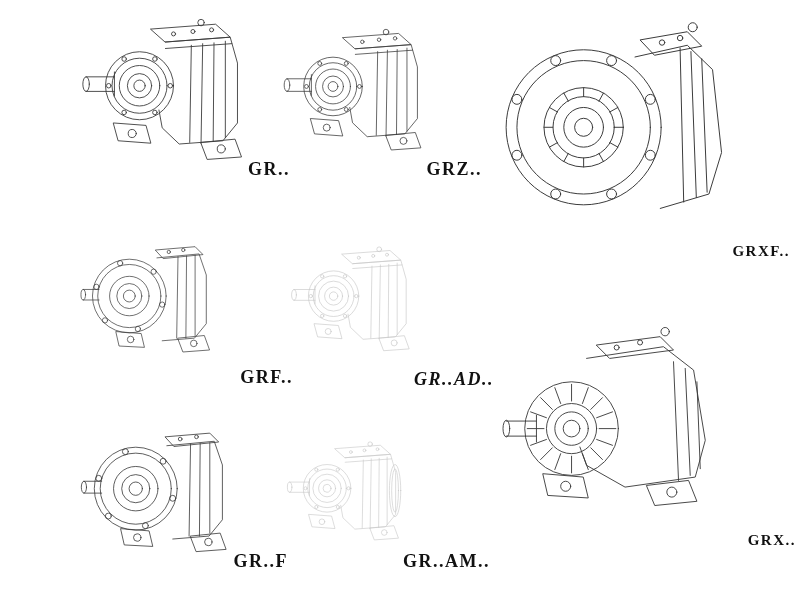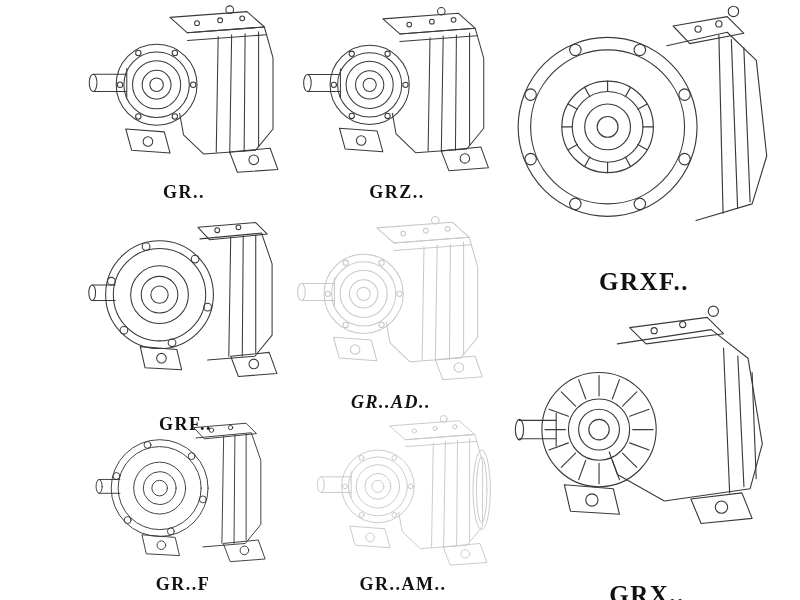--- a/index.html
+++ b/index.html
@@ -1,20 +1,20 @@
 <!DOCTYPE html>
 <html style="--page-bg: #ffffff; --line-dark: #3a3a3a; --line-light: #c8c8c8; --label-text: #111111;"><head>
 <meta charset="utf-8">
 <style>
   html,body{margin:0;padding:0;background:#fff;}
   .page{position:relative;width:800px;height:600px;background:var(--page-bg,#ffffff);overflow:hidden;
         font-family:"Liberation Serif", serif;}
-  figure{position:absolute;margin:0;display:flex;flex-direction:column;align-items:center;}
+  figure{position:absolute;margin:0;display:flex;flex-direction:row;align-items:flex-end;}
   figcaption{font-weight:bold;color:var(--label-text,#111);font-size:18px;letter-spacing:1.5px;margin-top:2px;}
-  figcaption.big{font-size:25px;margin-top:8px;}
+  figcaption.big{font-size:15px;margin-top:8px;}
   svg.draw{fill:none;stroke:currentColor;stroke-width:1.1;stroke-linejoin:round;stroke-linecap:round;}
   svg.dark{color:var(--line-dark,#3a3a3a);}
   svg.light{color:var(--line-light,#c8c8c8);}
   .defs{position:absolute;width:0;height:0;overflow:hidden;}
 </style>
 </head>
 <body>
 
 <svg class="defs" aria-hidden="true">
   <defs>
@@ -130,21 +130,21 @@
 
 <div class="page">
 
   <figure style="left:78px;top:2px;width:212px;">
     <svg class="draw dark" width="205" height="178">
         <use href="#sym-foot"></use>
       </svg>
     <figcaption>GR..</figcaption>
   </figure>
 
-  <figure style="left:296px;top:2px;width:202px;">
+  <figure style="left:280px;top:2px;width:202px;">
     <svg class="draw dark" width="198" height="178">
         <use href="#sym-foot"></use>
       </svg>
     <figcaption>GRZ..</figcaption>
   </figure>
 
   <figure style="left:498px;top:0px;width:292px;">
     <svg class="draw dark" width="278" height="260">
         <use href="#sym-bigflange"></use>
       </svg>
@@ -172,20 +172,20 @@
     <figcaption class="big">GRX..</figcaption>
   </figure>
 
   <figure style="left:78px;top:412px;width:210px;">
     <svg class="draw dark" width="200" height="160">
         <use href="#sym-flange"></use>
       </svg>
     <figcaption>GR..F</figcaption>
   </figure>
 
-  <figure style="left:300px;top:412px;width:206px;">
+  <figure style="left:284px;top:412px;width:206px;">
     <svg class="draw light" width="198" height="160">
         <use href="#sym-am"></use>
       </svg>
     <figcaption>GR..AM..</figcaption>
   </figure>
 
 </div>
 
 </body></html>

